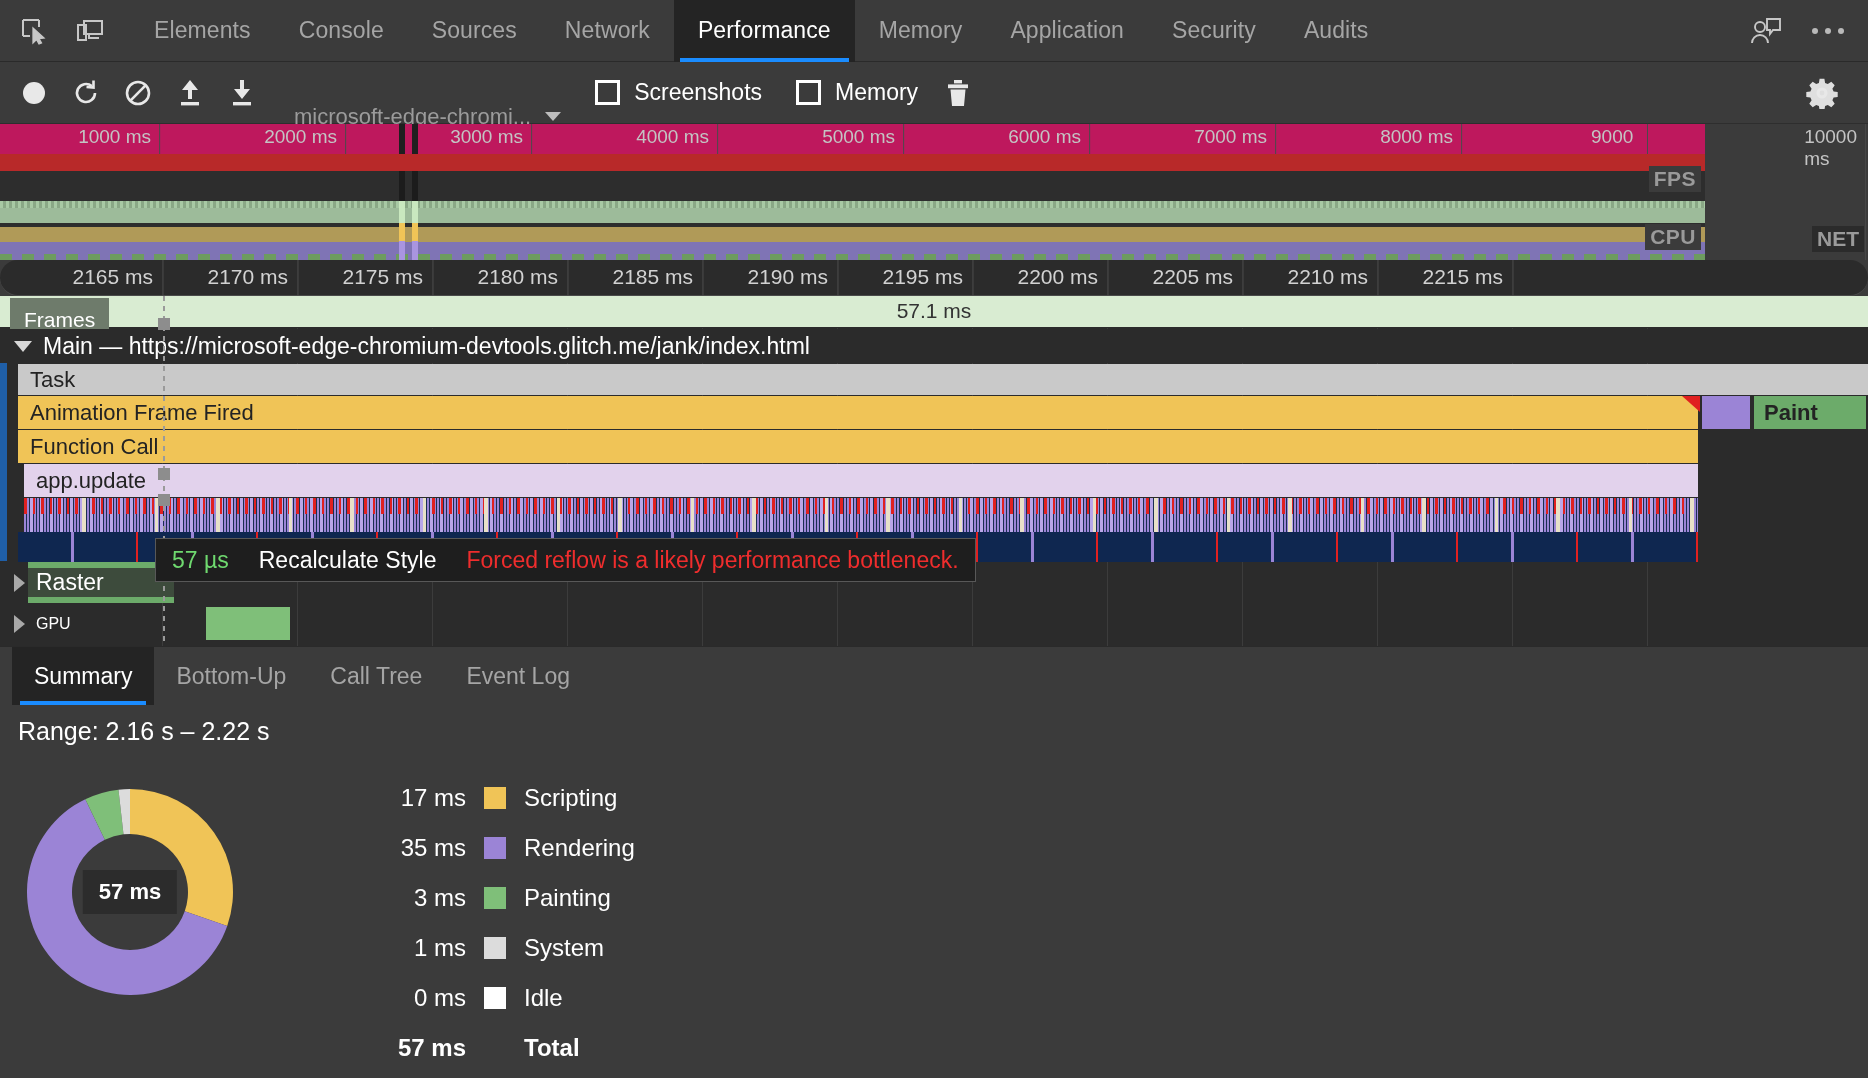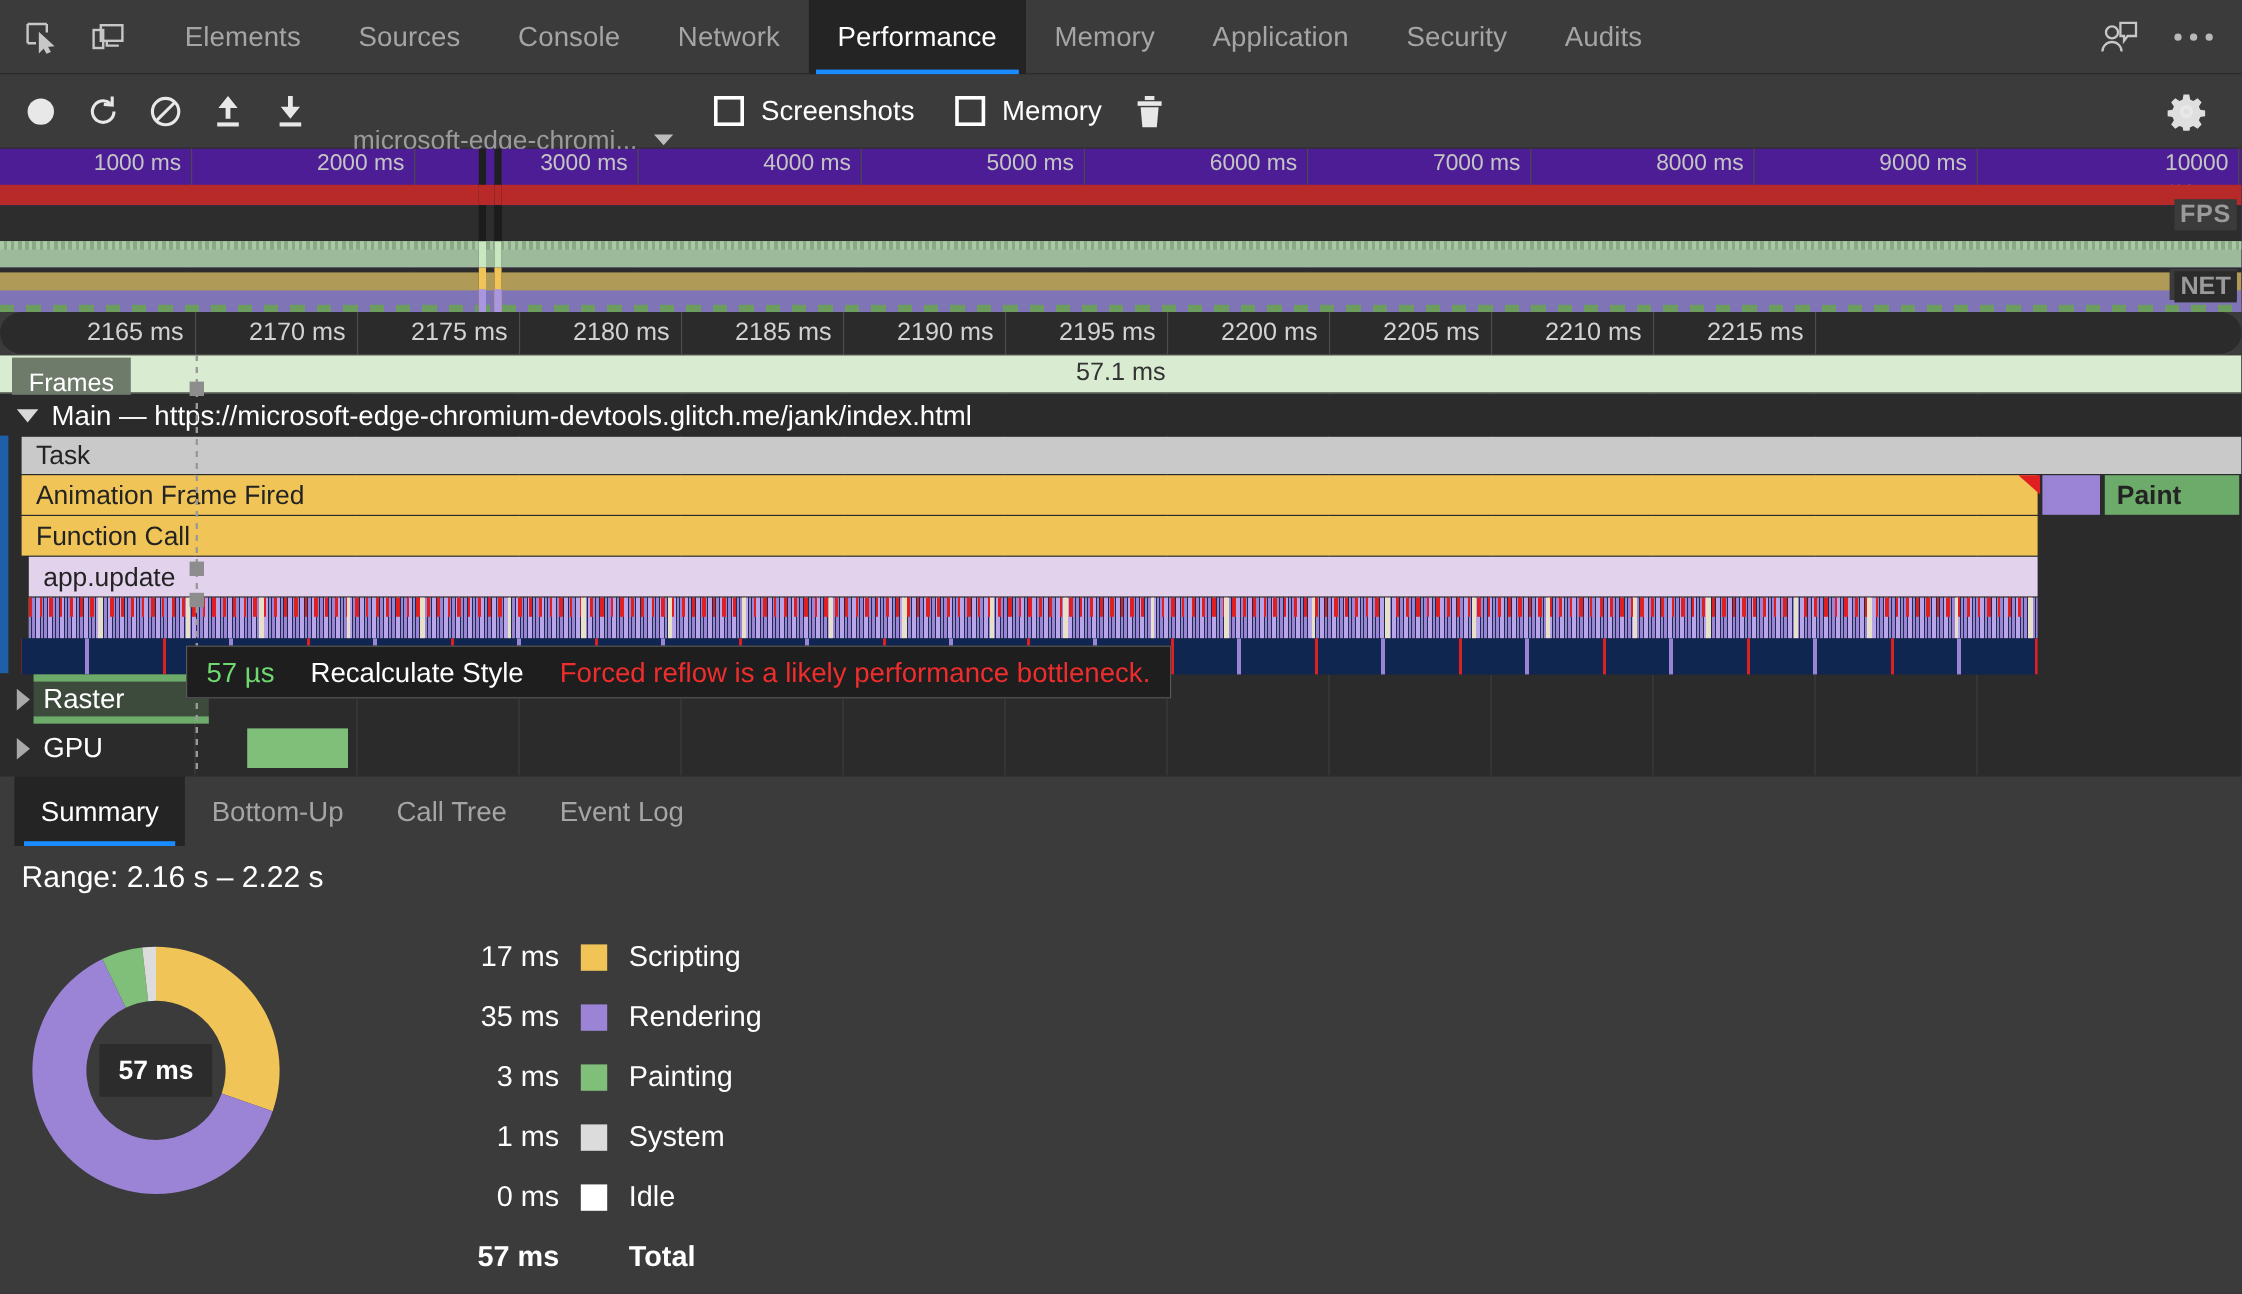--- a/index.html
+++ b/index.html
@@ -61,21 +61,21 @@
   }
   .targetsel .tname { color: #9b9b9b; font-size: 22px; white-space: nowrap; }
   .caret { width: 0; height: 0; border-left: 8px solid transparent; border-right: 8px solid transparent;
            border-top: 9px solid #bdbdbd; }
   .cbgrp { display: flex; align-items: center; gap: 14px; margin-left: 34px; cursor: pointer; }
   .cbox { width: 25px; height: 25px; border: 3px solid #ffffff; background: transparent; flex: none; }
   .cblabel { color: #ffffff; font-size: 23px; white-space: nowrap; }
   .controls-right { margin-left: auto; padding-right: 20px; display: flex; align-items: center; }
 
   
-  .overview { position: absolute; top: 124px; left: 0; width: 1868px; height: 136px; background: #4c1d95; text-decoration: underline; }
+  .overview { position: absolute; top: 124px; left: 0; width: 1705px; height: 136px; background: #be185d; text-decoration: underline; }
   .ov-ruler { position: absolute; top: 0; left: 0; right: 0; height: 30px; }
   .ov-tick { position: absolute; top: 2px; color: #c4c4c4; font-size: 19px;
              transform: translateX(-100%); padding-right: 9px; }
   .ov-tick::after {
     content: ""; position: absolute; right: 0; top: -2px; width: 1px; height: 136px; background: #4a4a4a;
   }
   .ov-net { position: absolute; top: 30px; left: 0; right: 0; height: 17px; background: #b82929; }
   .ov-fpsband { position: absolute; top: 47px; left: 0; right: 0; height: 30px; background: #2d2d2d; }
   .ov-green { position: absolute; top: 77px; left: 0; right: 0; height: 22px; background: #9dbb9a; }
   .ov-green-top { position: absolute; top: 0; left: 0; right: 0; height: 7px;
@@ -167,21 +167,21 @@
                   display: flex; align-items: center; font-weight: bold; }
   .paint-green span { padding-left: 10px; color: #232323; font-size: 22px; }
   .redtri { position: absolute; right: 168px; top: 100px; width: 0; height: 0;
             border-top: 16px solid #e02020; border-left: 18px solid transparent; }
 
   .row-raster { position: absolute; top: 266px; left: 0; right: 0; height: 41px;
                 display: flex; align-items: center; gap: 11px; padding-left: 14px;
                 color: #ffffff; font-size: 23px; }
   .row-gpu    { position: absolute; top: 307px; left: 0; right: 0; height: 41px;
                 display: flex; align-items: center; gap: 11px; padding-left: 14px;
-                color: #ffffff; font-size: 23px; }
+                color: #ffffff; font-size: 16px; }
   .raster-chip { position: absolute; left: 28px; top: 266px; width: 146px; height: 41px;
                  border-top: 6px solid #6cab6a; border-bottom: 6px solid #6cab6a; background: #3d4b3c; z-index: 0; }
   .gpu-chip { position: absolute; left: 206px; top: 311px; width: 84px; height: 33px; background: #7fbf79; }
   .row-raster span, .row-gpu span { position: relative; z-index: 2; }
   .row-raster .tri-r, .row-gpu .tri-r { position: relative; z-index: 2; }
 
   
   .dashed-ph {
     position: absolute; left: 163px; top: 0; width: 2px; height: 350px;
     background: repeating-linear-gradient(to bottom, #9a9a9a 0 5px, rgba(0,0,0,0) 5px 10px);
@@ -244,24 +244,24 @@
         <rect x="9" y="5" width="18" height="13"></rect>
         <path d="M14 18 V22 H24"></path>
         <rect x="3" y="9" width="8" height="15"></rect>
       </svg>
     </div>
     <div class="tabs-wrap">
       <div class="tab">
           <span>Elements</span>
         </div>
       <div class="tab">
+          <span>Console</span>
+        </div>
+      <div class="tab">
           <span>Sources</span>
-        </div>
-      <div class="tab">
-          <span>Console</span>
         </div>
       <div class="tab">
           <span>Network</span>
         </div>
       <div class="tab active">
           <span>Performance</span>
         </div>
       <div class="tab">
           <span>Memory</span>
         </div>

